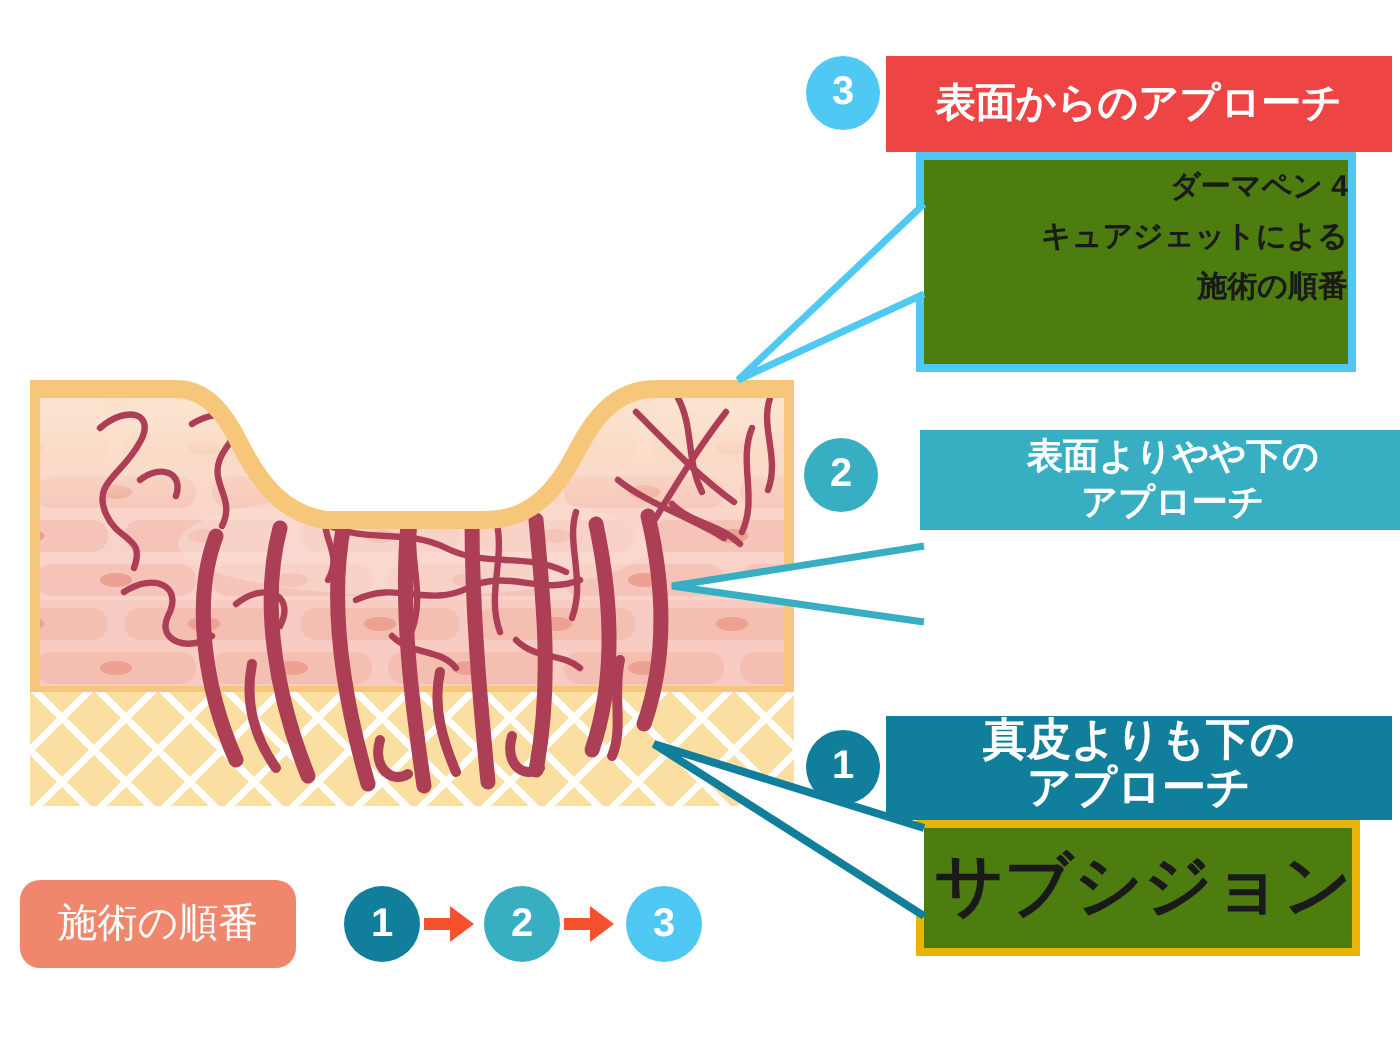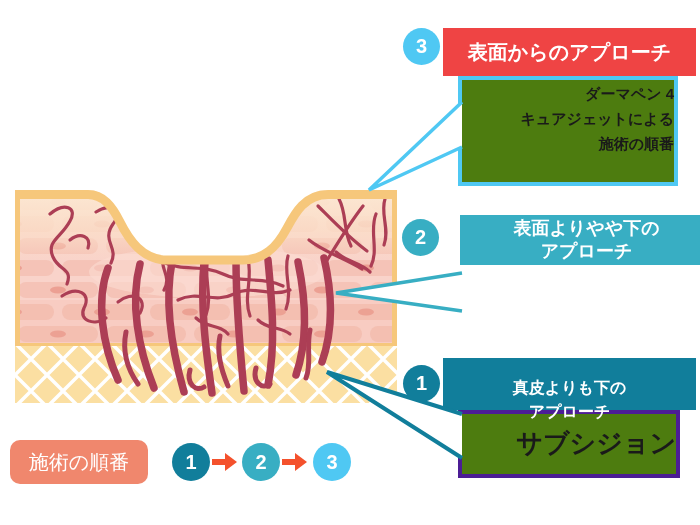--- a/index.html
+++ b/index.html
@@ -14,31 +14,31 @@
          color:#fff; font-weight:bold; font-size:20px; line-height:37px;
          text-align:center; z-index:6; }
   .num3 { left:403px; top:28px;  background:#4FC8F3; }
   .num2 { left:402px; top:219px; background:#38AEC3; }
   .num1 { left:403px; top:365px; background:#117E9B; }
 
   
   .hdr { position:absolute; color:#fff; font-weight:bold; text-align:center; z-index:3; }
   .hdr3 { left:443px; top:28px;  width:253px; height:48px; background:#ef4444; font-size:20px; line-height:48px; }
   .hdr2 { left:460px; top:215px; width:253px; height:50px; background:#38AEC3; font-size:18px; line-height:23px; padding-top:2px; }
-  .hdr1 { left:443px; top:358px; width:253px; height:52px; background:#117E9B; font-size:16px; line-height:24px; padding-top:18px; }
+  .hdr1 { left:443px; top:358px; width:253px; height:52px; background:#117E9B; font-size:22px; line-height:24px; padding-top:0; }
 
   
   .box { position:absolute; background:#4d7c0f; text-align:right; color:#1a1a1a;
          font-weight:bold; z-index:2; }
   .box3 { left:458px; top:76px;  width:220px; height:110px; border:4px solid #4FC8F3;
           font-size:15px; line-height:25px; padding-top:1px; }
   .box2 { left:458px; top:265px; width:220px; height:68px;  border:4px solid #38AEC3;
           font-size:16px; line-height:27px; padding-top:2px; }
-  .box1 { left:458px; top:410px; width:222px; height:68px;  border:4px solid #4c1d95;
-          font-size:26px; line-height:58px; }
+  .box1 { left:458px; top:410px; width:222px; height:68px;  border:4px solid #eab308;
+          font-size:34px; line-height:58px; }
 
   
   .seq-label { position:absolute; left:10px; top:440px; width:138px; height:44px;
                background:#F0876D; color:#fff; font-weight:normal; font-size:20px;
                line-height:44px; text-align:center; z-index:4;border-radius:10px; }
   .seq-circle { position:absolute; width:38px; height:38px; border-radius:50%;
                 color:#fff; font-weight:bold; font-size:20px; line-height:38px;
                 text-align:center; z-index:4; }
   .sc1 { left:172px; top:443px; background:#117E9B; }
   .sc2 { left:242px; top:443px; background:#38AEC3; }

